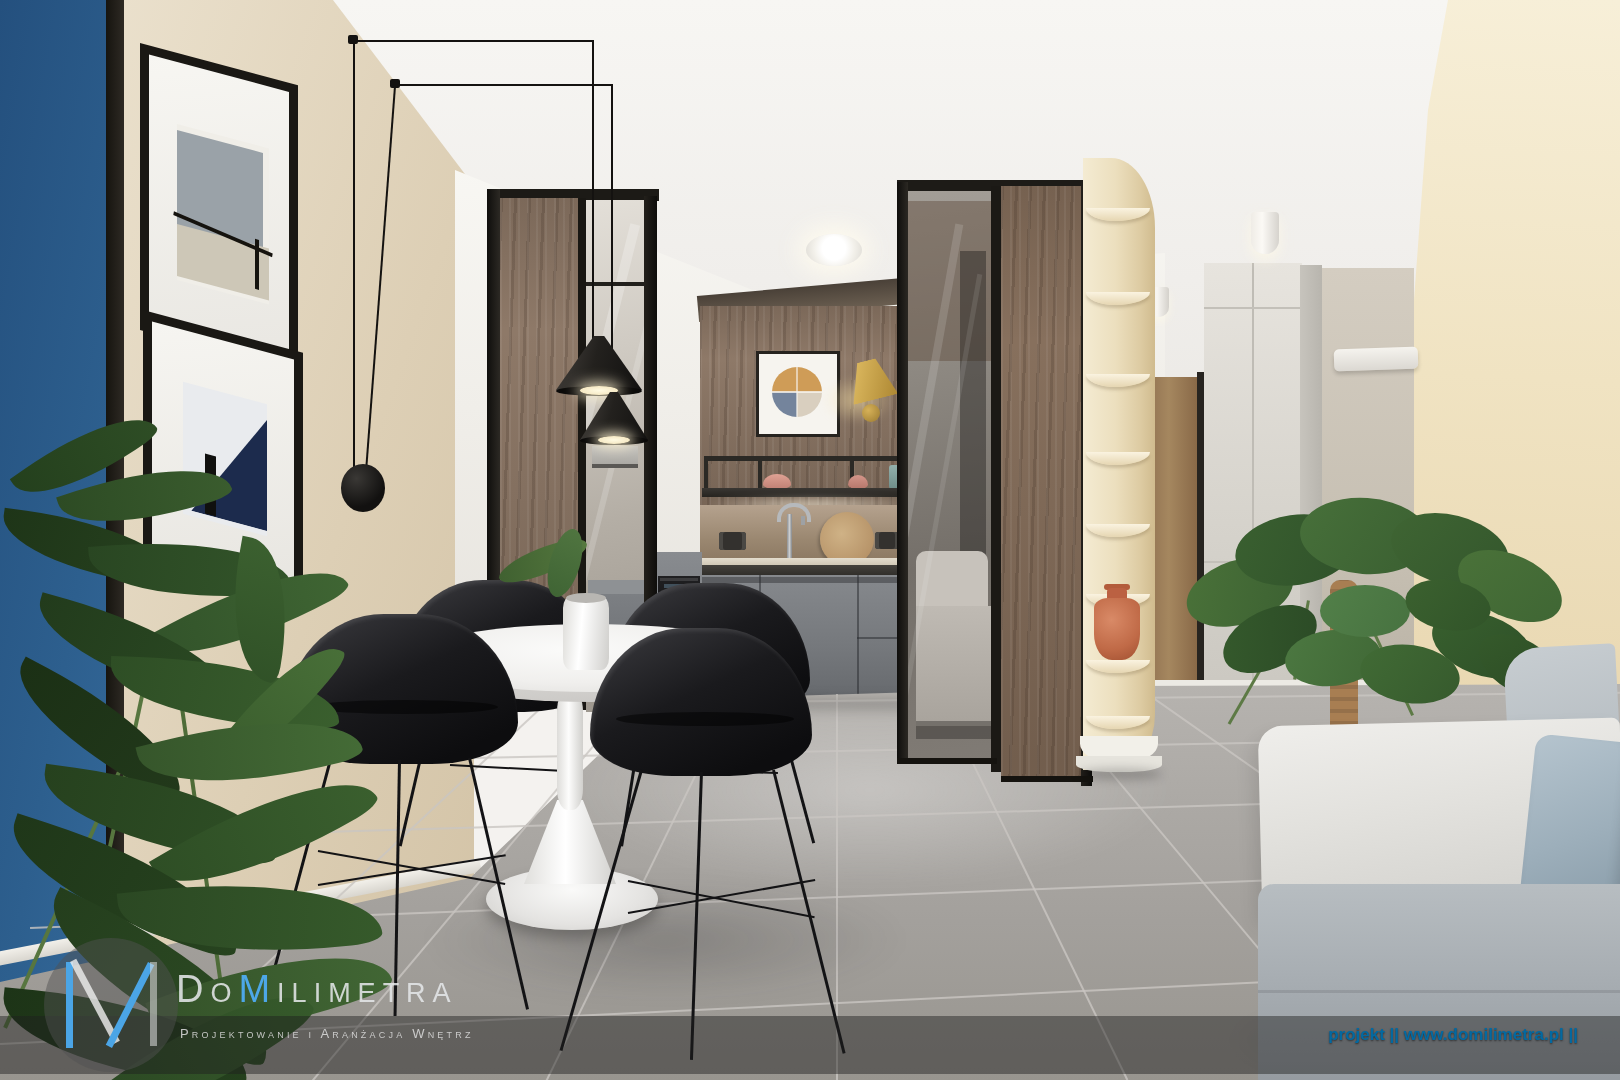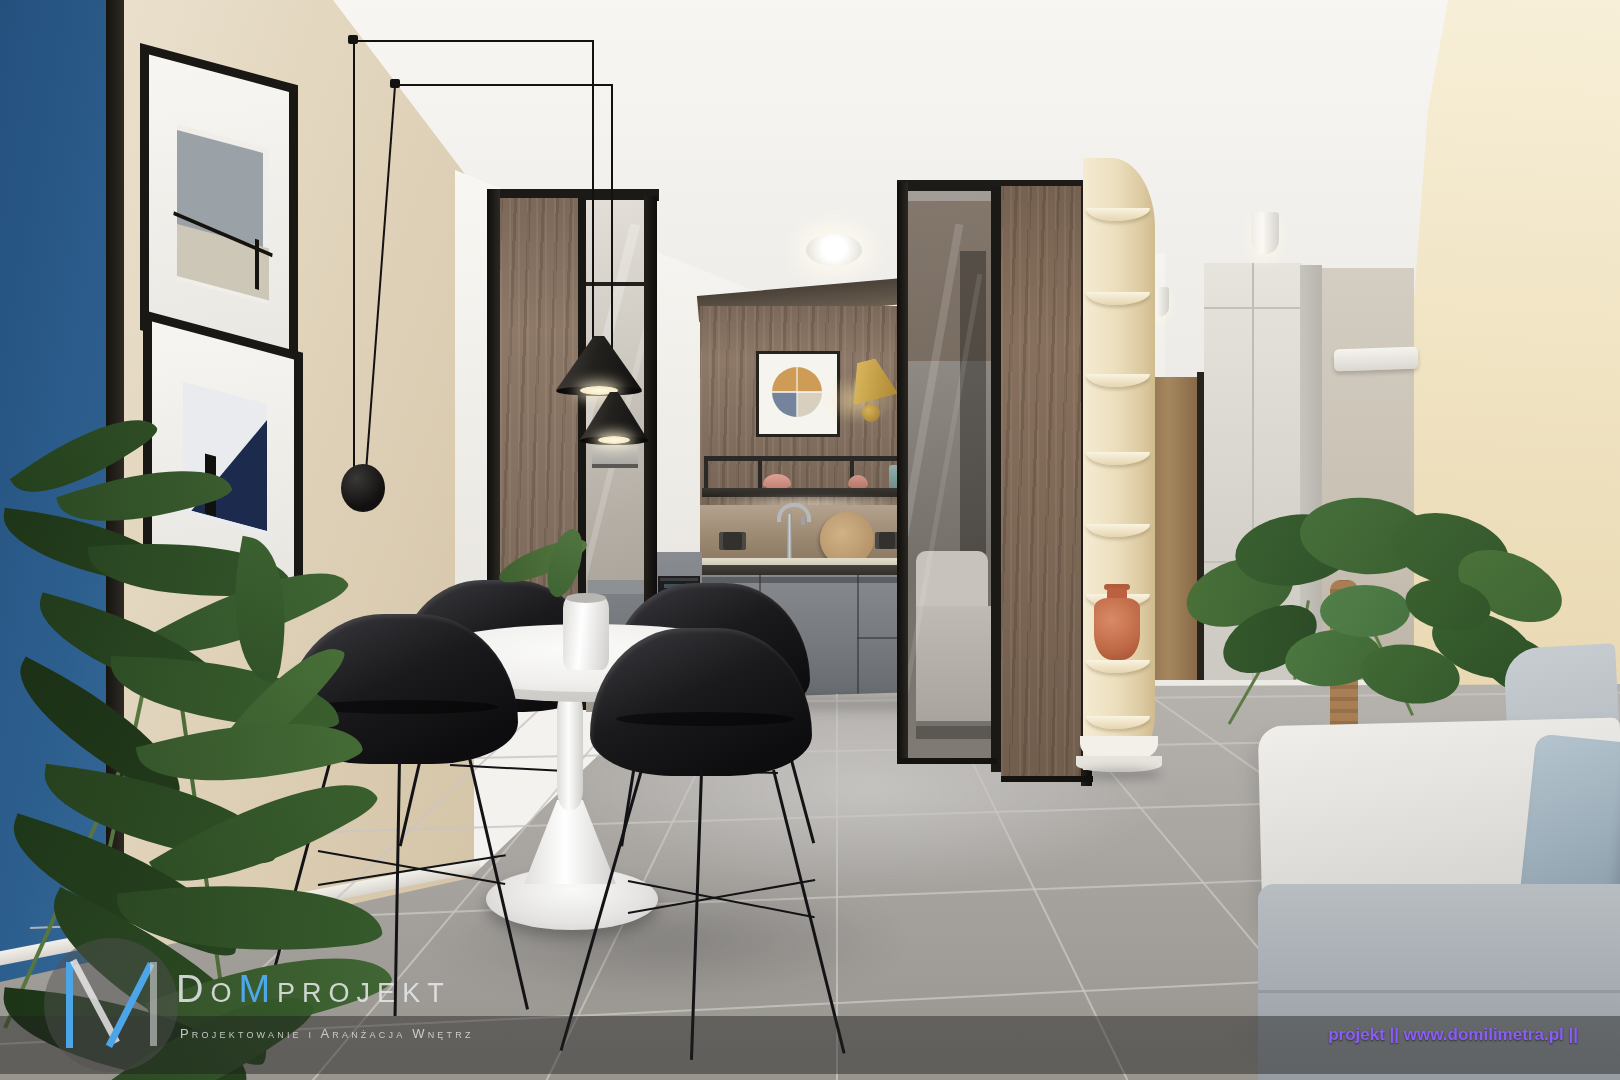--- a/index.html
+++ b/index.html
@@ -20,21 +20,21 @@
         linear-gradient(180deg,rgba(40,30,22,.18),rgba(40,30,22,0) 26%,rgba(40,30,22,.22) 96%);}
   .chairShell{position:absolute;background:linear-gradient(155deg,#36363a 8%,#1a1a1d 45%,#0d0d0f 85%);
               border-radius:46% 46% 40% 40% / 78% 78% 30% 30%;
               box-shadow:inset 2px 3px 4px rgba(255,255,255,.10);}
   .chairLeg{position:absolute;width:3px;background:#131315;transform-origin:top center;}
   .chairCross{position:absolute;height:2px;background:#131315;transform-origin:left center;}
   .wm-word{white-space:nowrap;font-variant:small-caps;font-weight:400;
            font-size:38px;letter-spacing:7px;line-height:38px;}
   .wm-sub{white-space:nowrap;font-variant:small-caps;font-weight:400;
           font-size:13px;letter-spacing:3.2px;color:rgba(218,218,218,.88);}
-  .credit{font-size:17px;font-weight:700;color:#8b5cf6;line-height:23px;
+  .credit{font-size:17px;font-weight:700;color:#0369a1;line-height:23px;
           text-shadow:0 1px 2px rgba(0,0,0,.55);white-space:nowrap;}
 </style>
 </head>
 <body>
 
 <div class="photo">
 
   <div class="abs" style="left:0;top:0;width:1620px;height:700px;background:linear-gradient(180deg,#f7f6f3 0%,#f0eeeb 40%,#e8e6e1 75%,#e1deda 100%);"></div>
 
   <div class="abs" style="left:1390px;top:0;width:230px;height:1080px;background:linear-gradient(183deg,#f7efd8 0%,#f0e3c2 35%,#e9d8b2 65%,#e2cfa4 100%);clip-path:polygon(58px 0,230px 0,230px 1080px,8px 1080px,12px 620px,24px 300px,38px 110px);"></div>
@@ -290,21 +290,21 @@
   <div class="blade" style="left:230px;top:540px;width:60px;height:140px;background:linear-gradient(10deg,#305127,#3c6130);transform:rotate(10deg);"></div>
 
   <div class="abs" style="left:0;top:1016px;width:1620px;height:58px;background:rgba(30,30,30,.46);"></div>
   <div class="abs" style="left:0;top:900px;width:1620px;height:180px;">
     <div class="abs" style="left:44px;top:38px;width:134px;height:134px;border-radius:50%;background:rgba(82,82,82,.48);"></div>
     <div class="abs" style="left:66px;top:62px;width:7px;height:86px;background:#4ba5e6;"></div>
     <div class="abs" style="left:70px;top:62px;width:7px;height:93px;background:rgba(236,236,236,.82);transform:rotate(-28deg);transform-origin:top left;"></div>
     <div class="abs" style="left:148px;top:62px;width:7px;height:93px;background:#4ba5e6;transform:rotate(27deg);transform-origin:top left;"></div>
     <div class="abs" style="left:150px;top:62px;width:7px;height:84px;background:rgba(224,224,224,.55);"></div>
     <div class="abs wm-word" style="left:176px;top:70px;">
-      <span style="color:rgba(228,230,232,.88);">Do</span><span style="color:#4da7e8;font-variant:normal;">M</span><span style="color:rgba(228,230,232,.88);">projekt</span>
+      <span style="color:rgba(228,230,232,.88);">Do</span><span style="color:#4da7e8;font-variant:normal;">M</span><span style="color:rgba(228,230,232,.88);">ilimetra</span>
     </div>
     <div class="abs wm-sub" style="left:180px;top:126px;">Projektowanie i Aranżacja Wnętrz</div>
   </div>
   <div class="abs" style="left:1000px;top:1023px;width:578px;text-align:right;">
     <div class="credit">projekt || www.domilimetra.pl ||</div>
   </div>
 
 </div>
 
 </body></html>

